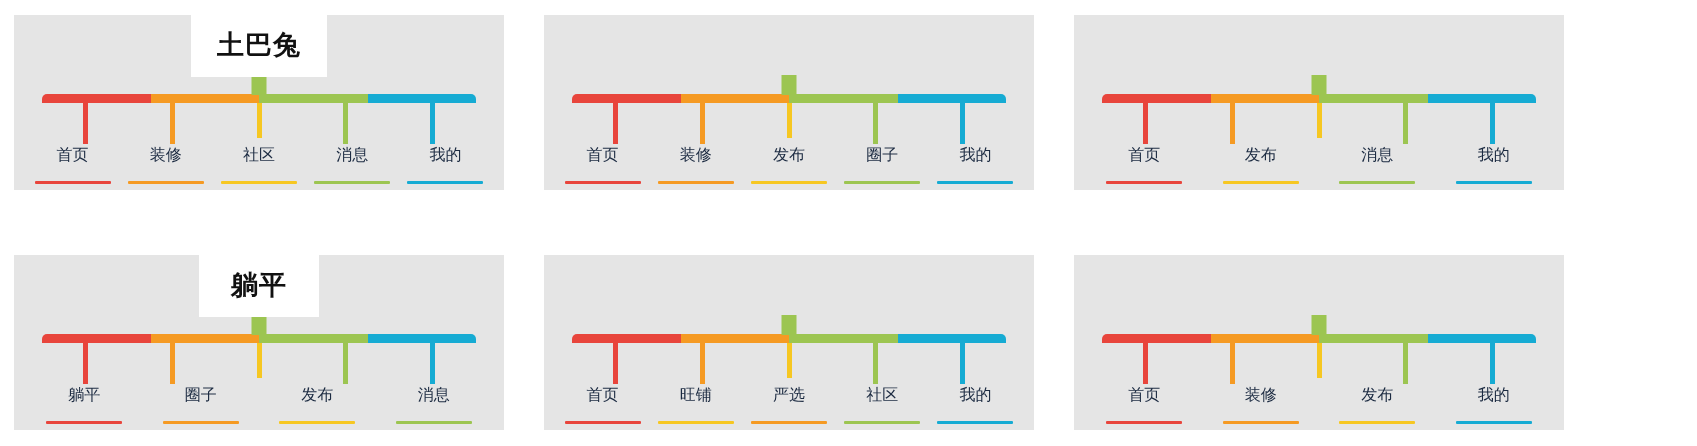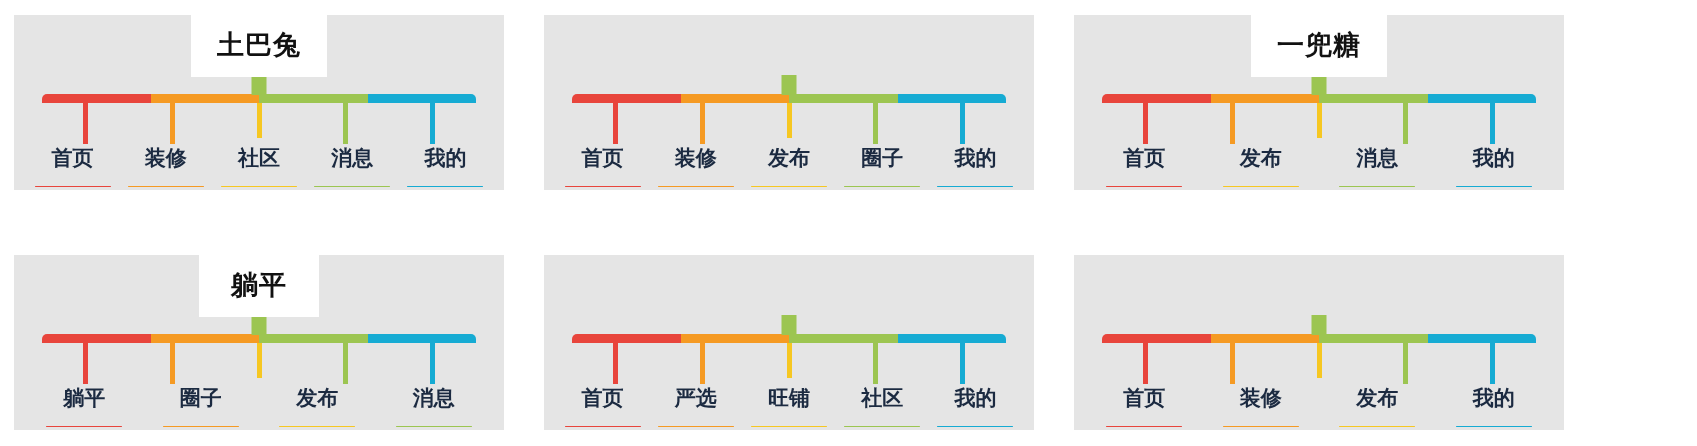--- a/index.html
+++ b/index.html
@@ -103,22 +103,22 @@
     display: flex;
     z-index: 5;
   }
   .label-cell {
     flex: 1 1 0;
     display: flex;
     flex-direction: column;
     align-items: center;
   }
   .label-text {
-    font-size: 21px;
-    font-weight: bold;
+    font-size: 16px;
+    font-weight: normal;
     color: #1b2a41;
     white-space: nowrap;
     line-height: 1;
     padding-top: 6px;
   }
   .label-rule {
     margin-top: 18px;
     width: 76px;
     height: 3px;
     border-radius: 1px;
@@ -201,23 +201,20 @@
           <div class="label-text">圈子</div>
           <div class="label-rule" style="background: rgb(156, 197, 81);"></div>
         </div>
         <div class="label-cell">
           <div class="label-text">我的</div>
           <div class="label-rule" style="background: rgb(22, 171, 211);"></div>
         </div>
       </div>
     </div>
     <div class="panel r0 c2">
-      <div class="title-box">
-        <div class="title-text">一兜糖</div>
-      </div>
       <div class="title-tab" style="background: rgb(156, 197, 81);"></div>
       <div class="rail">
         <div class="rail-seg first" style="background: rgb(232, 69, 60);"></div>
         <div class="rail-seg" style="background: rgb(245, 154, 35);"></div>
         <div class="rail-seg" style="background: rgb(156, 197, 81);"></div>
         <div class="rail-seg last" style="background: rgb(22, 171, 211);"></div>
       </div>
       <div class="drops">
         <div class="drop bend-right" style="left: calc(10% - 2.5px); background: rgb(232, 69, 60);"></div>
         <div class="drop bend-right" style="left: calc(30% - 2.5px); background: rgb(245, 154, 35);"></div>
@@ -295,28 +292,28 @@
         <div class="drop" style="left: calc(50% - 2.5px); background: rgb(246, 199, 34); height: 44px;"></div>
         <div class="drop bend-left" style="left: calc(70% - 2.5px); background: rgb(156, 197, 81);"></div>
         <div class="drop bend-left" style="left: calc(90% - 2.5px); background: rgb(22, 171, 211);"></div>
       </div>
       <div class="labels">
         <div class="label-cell">
           <div class="label-text">首页</div>
           <div class="label-rule" style="background: rgb(232, 69, 60);"></div>
         </div>
         <div class="label-cell">
+          <div class="label-text">旺铺</div>
+          <div class="label-rule" style="background: rgb(246, 199, 34);"></div>
+        </div>
+        <div class="label-cell">
           <div class="label-text">严选</div>
           <div class="label-rule" style="background: rgb(245, 154, 35);"></div>
         </div>
         <div class="label-cell">
-          <div class="label-text">旺铺</div>
-          <div class="label-rule" style="background: rgb(246, 199, 34);"></div>
-        </div>
-        <div class="label-cell">
           <div class="label-text">社区</div>
           <div class="label-rule" style="background: rgb(156, 197, 81);"></div>
         </div>
         <div class="label-cell">
           <div class="label-text">我的</div>
           <div class="label-rule" style="background: rgb(22, 171, 211);"></div>
         </div>
       </div>
     </div>
     <div class="panel r1 c2">

